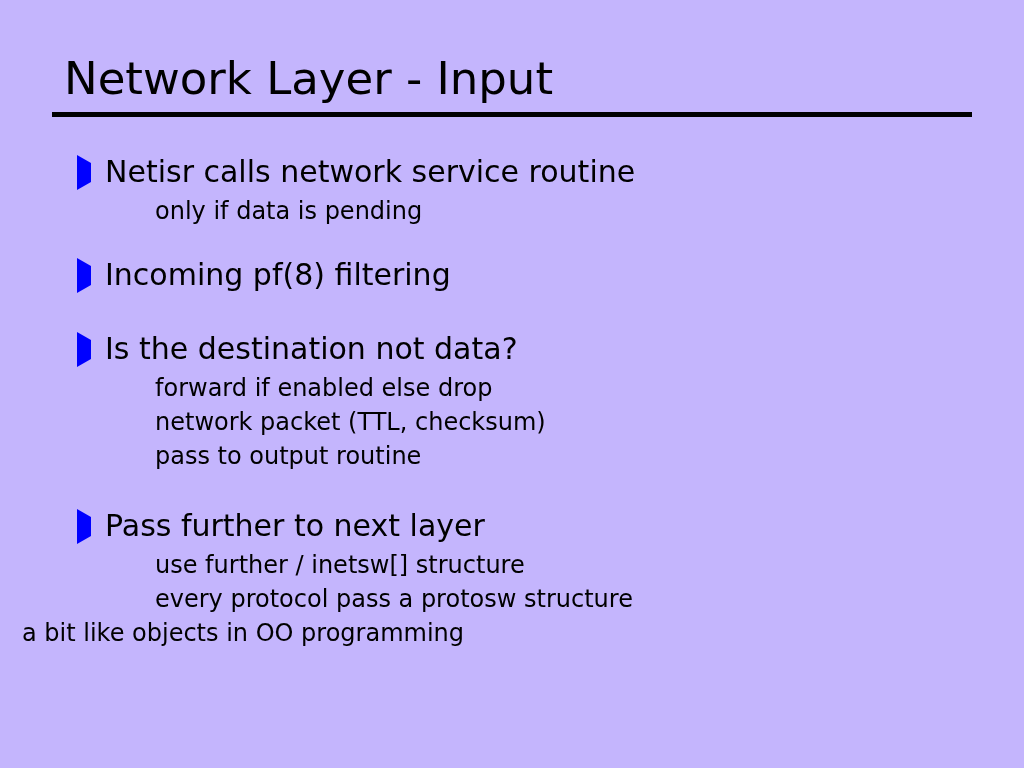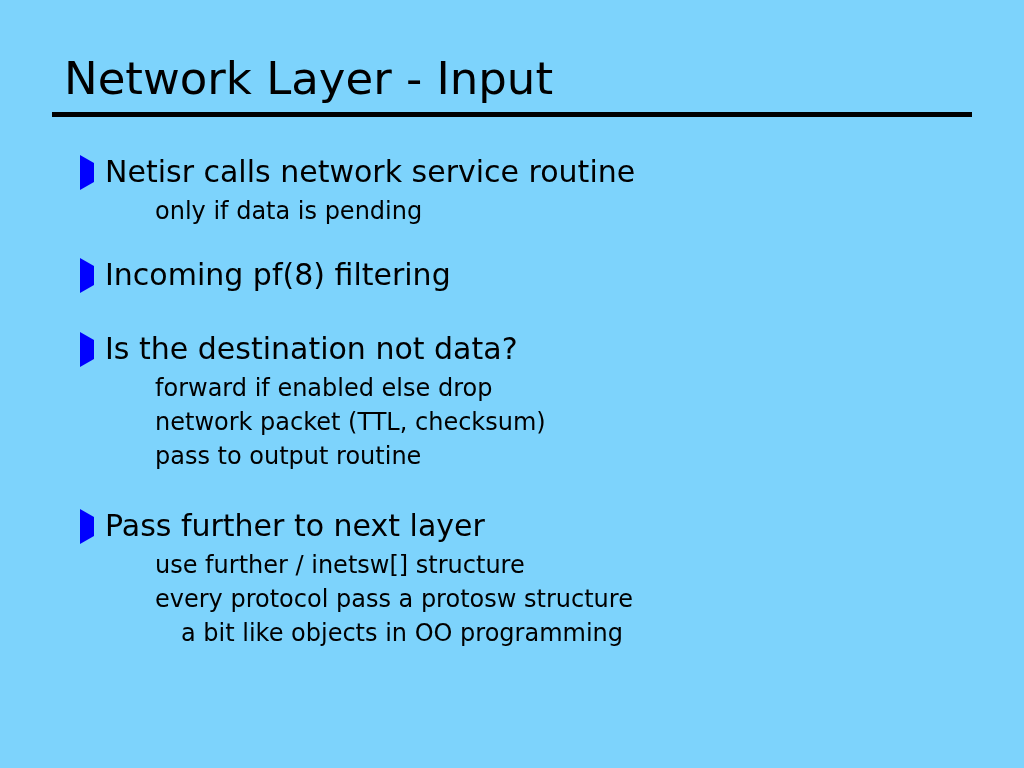--- a/index.html
+++ b/index.html
@@ -14,21 +14,21 @@
     overflow: hidden;
     font-family: "DejaVu Sans", sans-serif;
     color: #000000;
     -webkit-font-smoothing: antialiased;
   }
 
   .slide {
     position: relative;
     width: 1024px;
     height: 768px;
-    background: #7dd3fc;
+    background: #c4b5fd;
     box-sizing: border-box;
   }
 
   
   .slide-title {
     position: absolute;
     left: 64px;
     top: 52px;
     font-size: 45px;
     font-weight: 400;
@@ -50,21 +50,20 @@
   
   .outline {
     position: absolute;
     left: 0;
     top: 152px;
     width: 1024px;
   }
 
   .block {
     margin-bottom: 26px;
-    text-align: right;
   }
   .block:last-child {
     margin-bottom: 0;
   }
 
   .row {
     display: flex;
     align-items: flex-start;
   }
 
@@ -115,21 +114,20 @@
   }
   .lvl2 .text {
     font-size: 24px;
     line-height: 33px;
     color: #000000;
     white-space: nowrap;
   }
 
   
   .lvl3 {
-    padding-left: 159px;
     min-height: 34px;
   }
   .lvl3 .bullet {
     flex: 0 0 auto;
     width: 9px;
     height: 9px;
     margin-top: 12px;
     margin-right: 13px;
   }
   .lvl3 .text {

